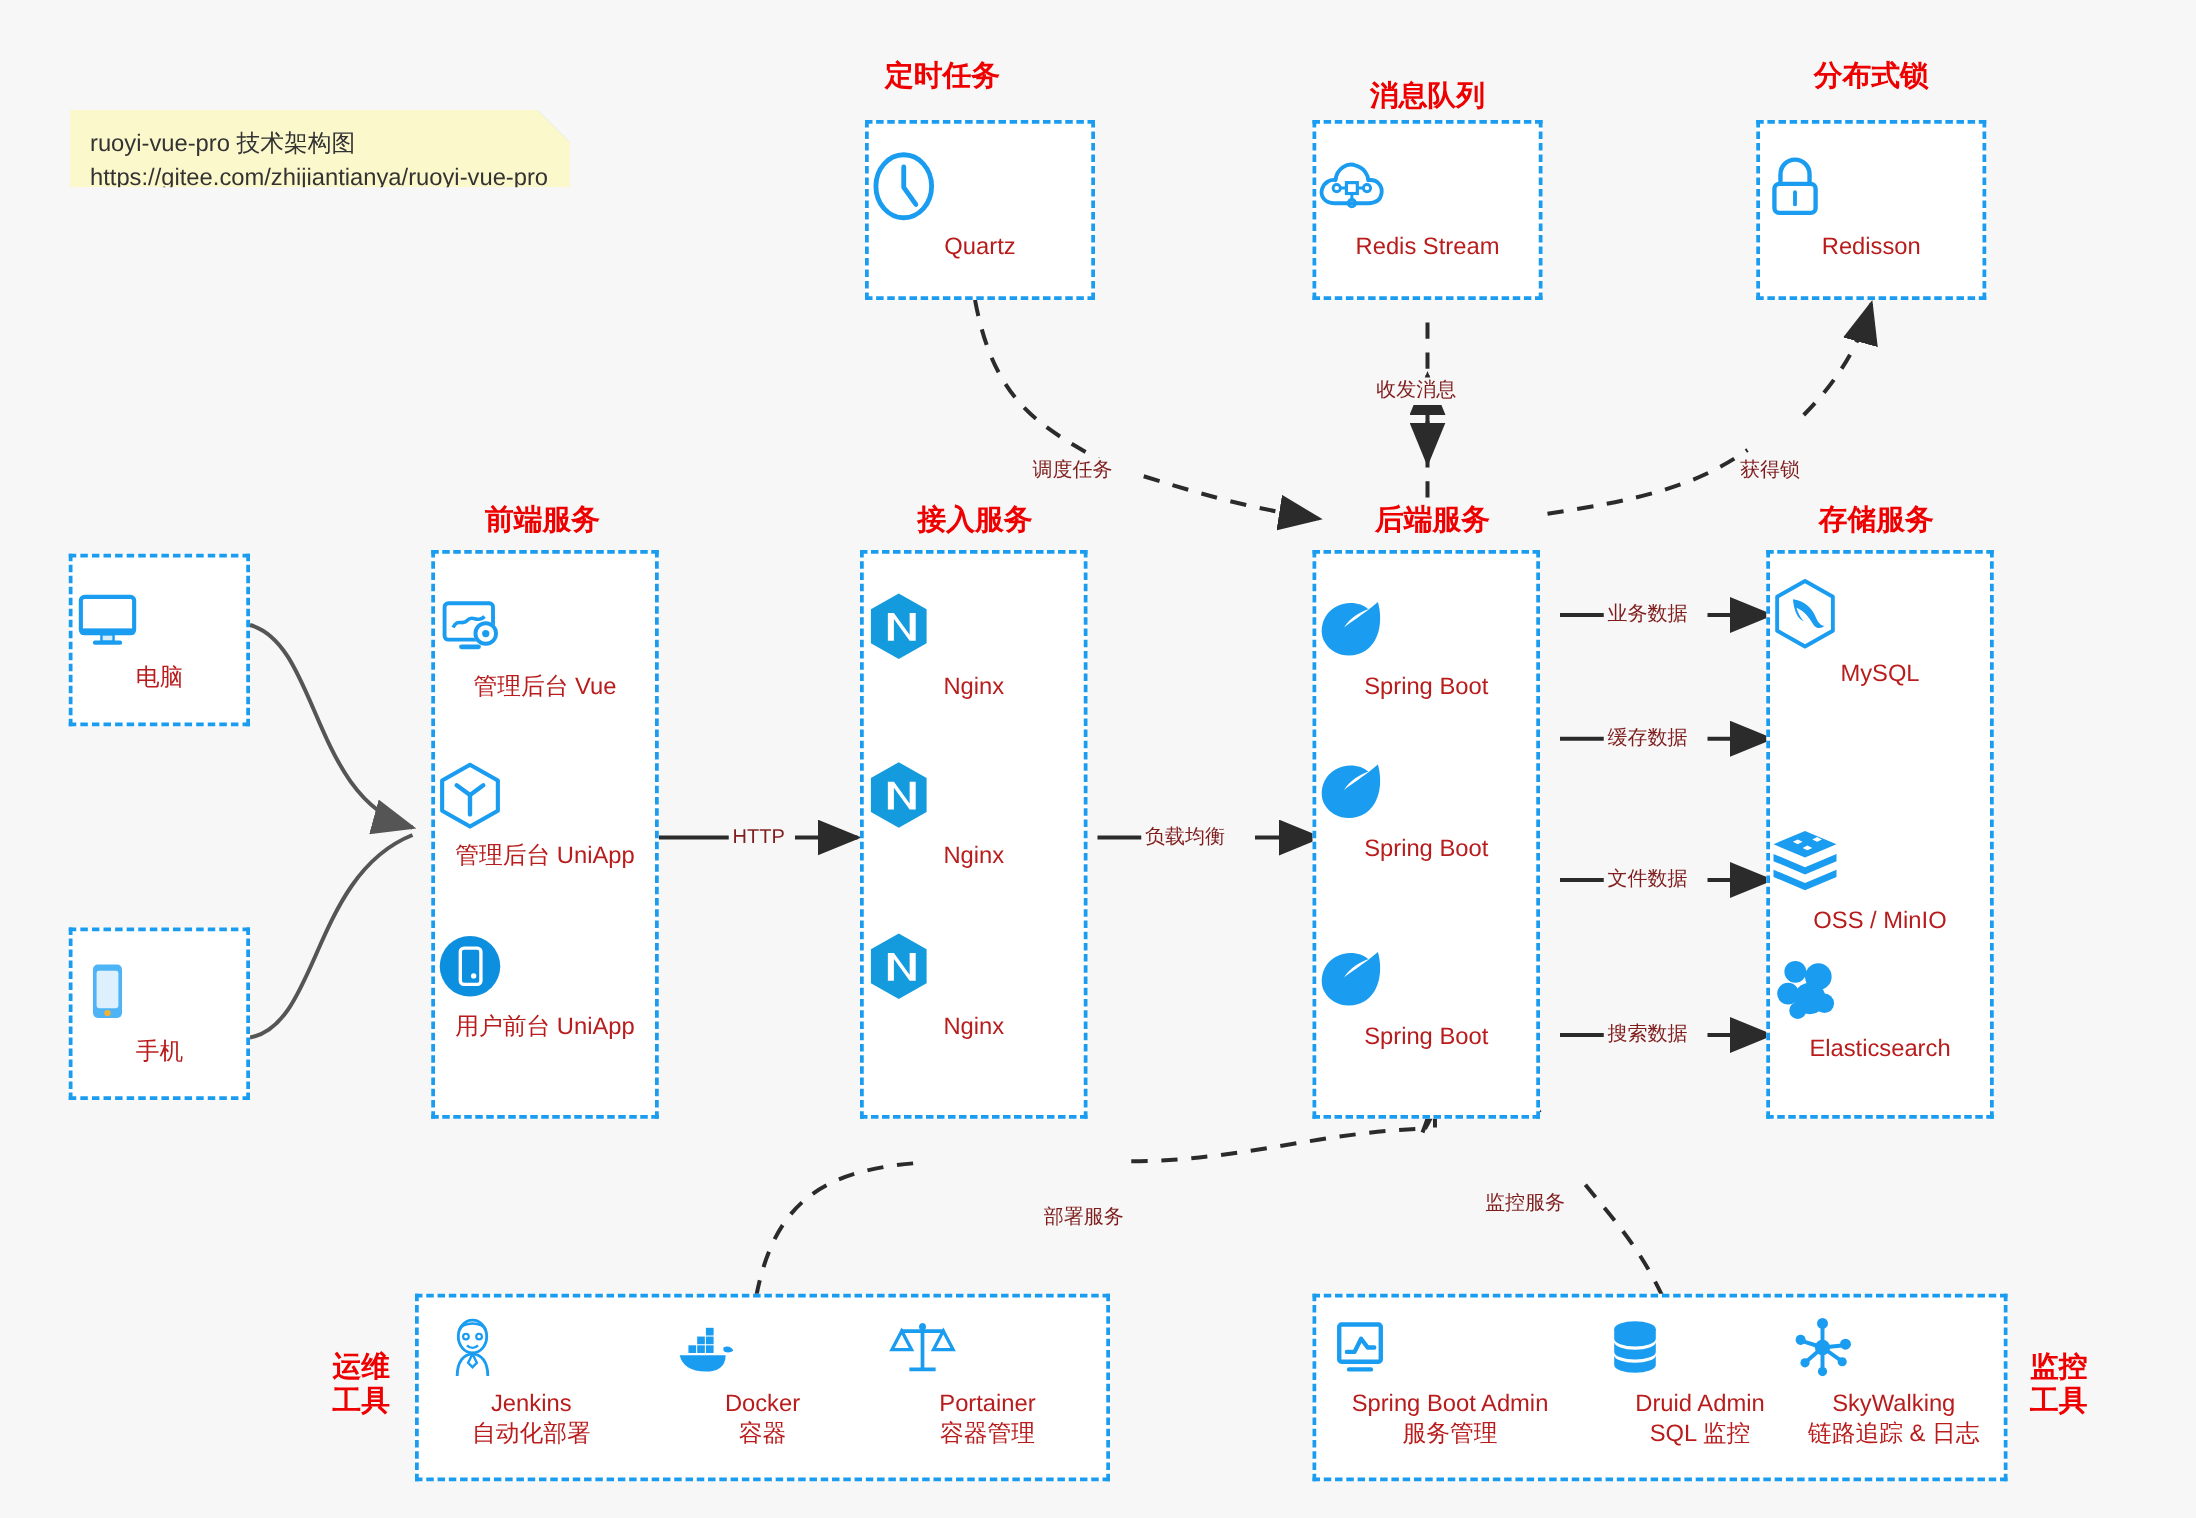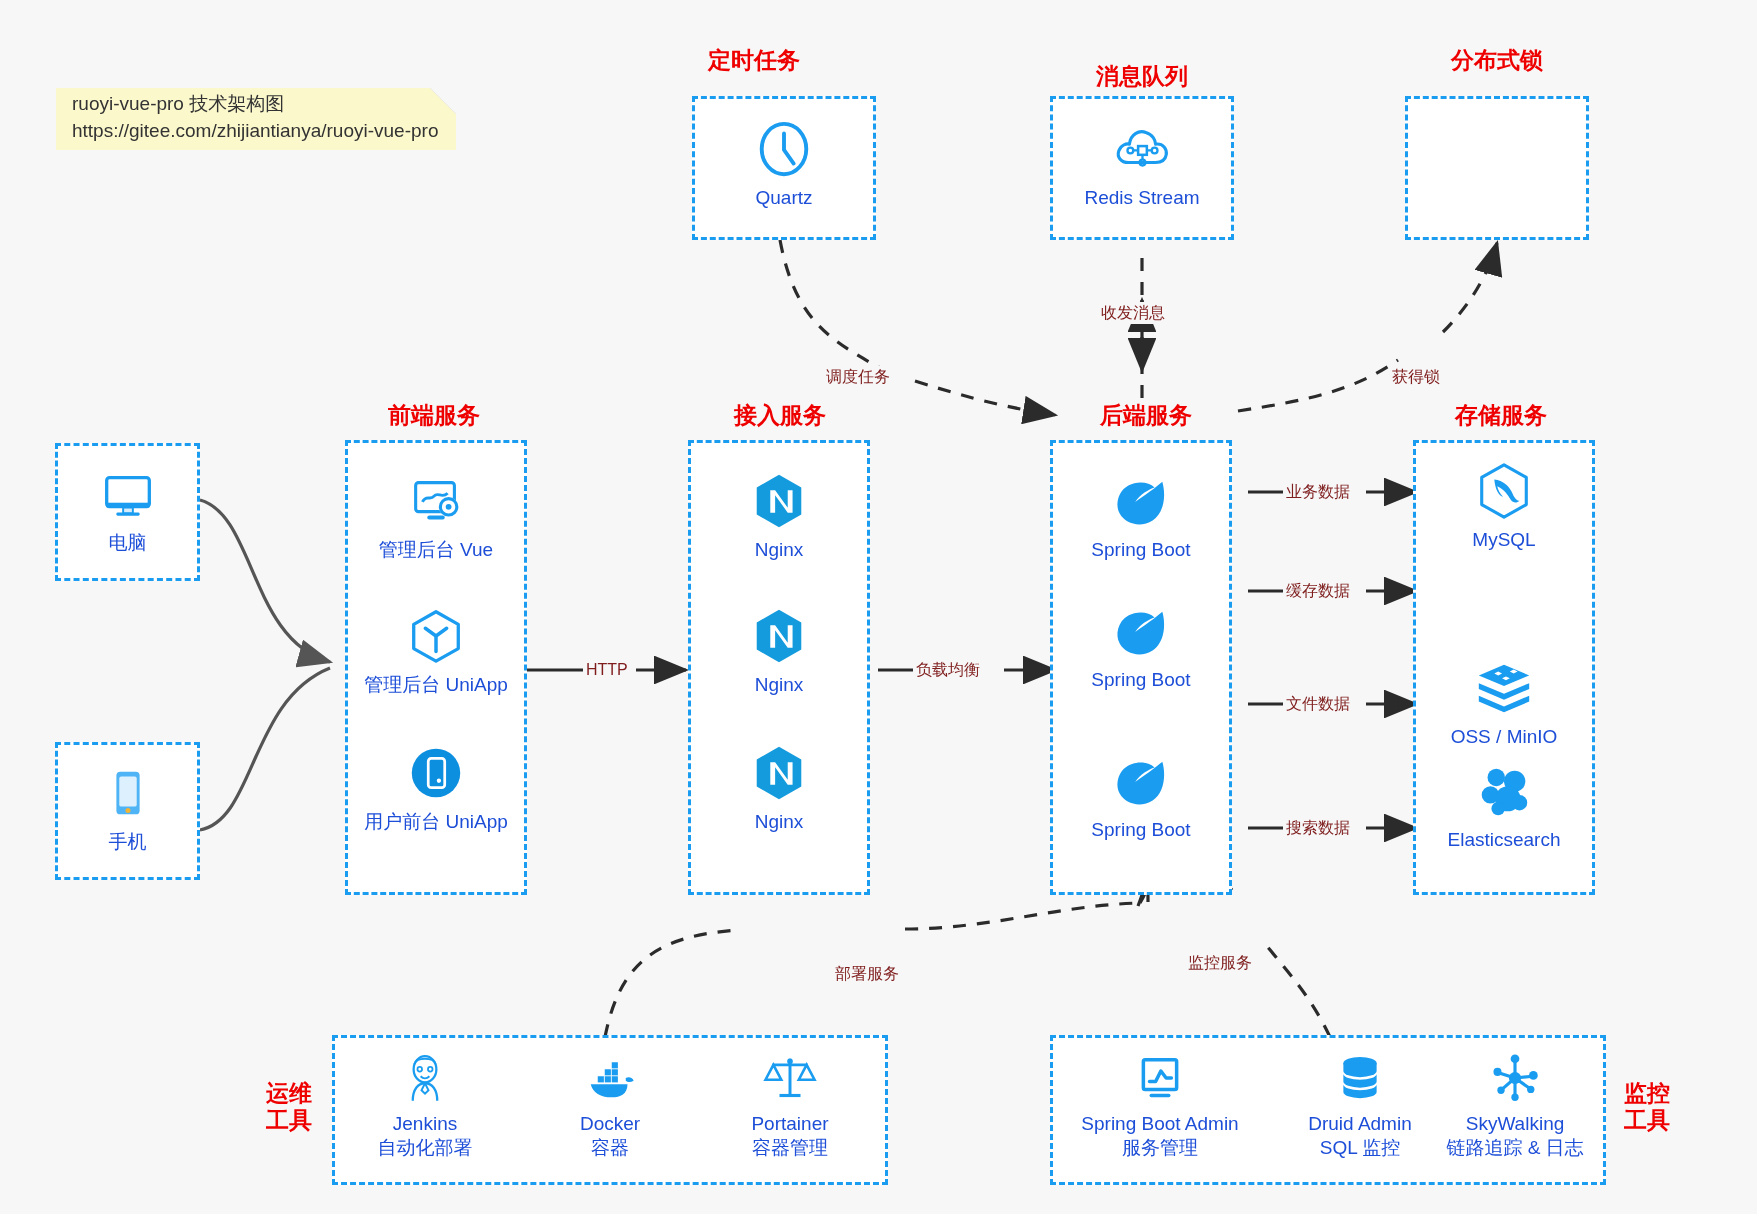--- a/index.html
+++ b/index.html
@@ -10,21 +10,21 @@
     font-family:"Liberation Sans","DejaVu Sans",sans-serif;
     position:relative;overflow:hidden;
   }
   .stage{position:absolute;left:0;top:0;width:1757px;height:1214px;}
   svg.wires{position:absolute;left:0;top:0;width:1757px;height:1214px;pointer-events:none;}
 
   
   .note{
     position:absolute;left:56px;top:88px;width:400px;height:62px;
     background:#fbf8cc;color:#333;font-size:19px;line-height:27px;
-    padding:2px 16px 0 16px;box-sizing:border-box;
+    padding:14px 16px 0 16px;box-sizing:border-box;
     clip-path:polygon(0 0, calc(100% - 26px) 0, 100% 26px, 100% 100%, 0 100%);
   }
   .note .fold{
     position:absolute;right:0;top:0;width:26px;height:26px;
     background:#c9c9c9;clip-path:polygon(0 0,100% 100%,100% 0);
   }
 
   
   .ghead{
     position:absolute;color:#ef0000;font-weight:bold;font-size:23px;
@@ -36,22 +36,22 @@
   .dbox{
     position:absolute;
     border:3px dashed #1a9cf0;
     background:#ffffff;
     box-sizing:border-box;
   }
 
   
   .cell{
     position:absolute;display:flex;flex-direction:column;
-    align-items:center;justify-content:flex-start;
-    color:#1d4ed8;font-size:19px;line-height:24px;text-align:center;
+    justify-content:flex-start;
+    color:#b91c1c;font-size:19px;line-height:24px;text-align:center;
     white-space:nowrap;
   }
   .cell .cap{margin-top:6px;}
   .cell .cap2{font-size:19px;line-height:24px;}
   .ico{width:62px;height:62px;display:block;}
   .ico.sm{width:56px;height:56px;}
 
   
   .elabel{
     position:absolute;background:#f7f7f7;color:#7f1d1d;
@@ -152,20 +152,28 @@
       <rect x="28" y="29" width="9" height="9" fill="none" stroke="#1a9cf0" stroke-width="2.6"></rect>
       <circle cx="20" cy="33.5" r="3" fill="none" stroke="#1a9cf0" stroke-width="2.4"></circle>
       <circle cx="45" cy="33.5" r="3" fill="none" stroke="#1a9cf0" stroke-width="2.4"></circle>
       <circle cx="32.5" cy="46" r="3" fill="none" stroke="#1a9cf0" stroke-width="2.4"></circle>
       <path d="M23 33.5 L28 33.5 M37 33.5 L42 33.5 M32.5 38 L32.5 43" stroke="#1a9cf0" stroke-width="2.4"></path>
     </svg>
     <div class="cap">Redis Stream</div>
   </div>
 
   <div class="dbox" style="left:1405px;top:96px;width:184px;height:144px;"></div>
+  <div class="cell" style="left:1405px;top:118px;width:184px;">
+    <svg class="ico" viewBox="0 0 64 64">
+      <path d="M20 30 L20 22 A12 12 0 0 1 44 22 L44 30" fill="none" stroke="#1a9cf0" stroke-width="3.6"></path>
+      <rect x="15" y="30" width="34" height="24" rx="4" fill="none" stroke="#1a9cf0" stroke-width="3.6"></rect>
+      <line x1="32" y1="37" x2="32" y2="47" stroke="#1a9cf0" stroke-width="3.2" stroke-linecap="round"></line>
+    </svg>
+    <div class="cap">Redisson</div>
+  </div>
 
   <div class="dbox" style="left:55px;top:443px;width:145px;height:138px;"></div>
   <div class="cell" style="left:55px;top:463px;width:145px;">
     <svg class="ico" viewBox="0 0 64 64">
       <rect x="10" y="15" width="44" height="30" rx="3" fill="none" stroke="#1a9cf0" stroke-width="3.4"></rect>
       <rect x="10" y="41" width="44" height="5" fill="#1a9cf0"></rect>
       <rect x="27" y="46" width="10" height="6" fill="#d6ecfb" stroke="#1a9cf0" stroke-width="2"></rect>
       <rect x="20" y="51" width="24" height="3.5" rx="1.5" fill="#1a9cf0"></rect>
     </svg>
     <div class="cap">电脑</div>

